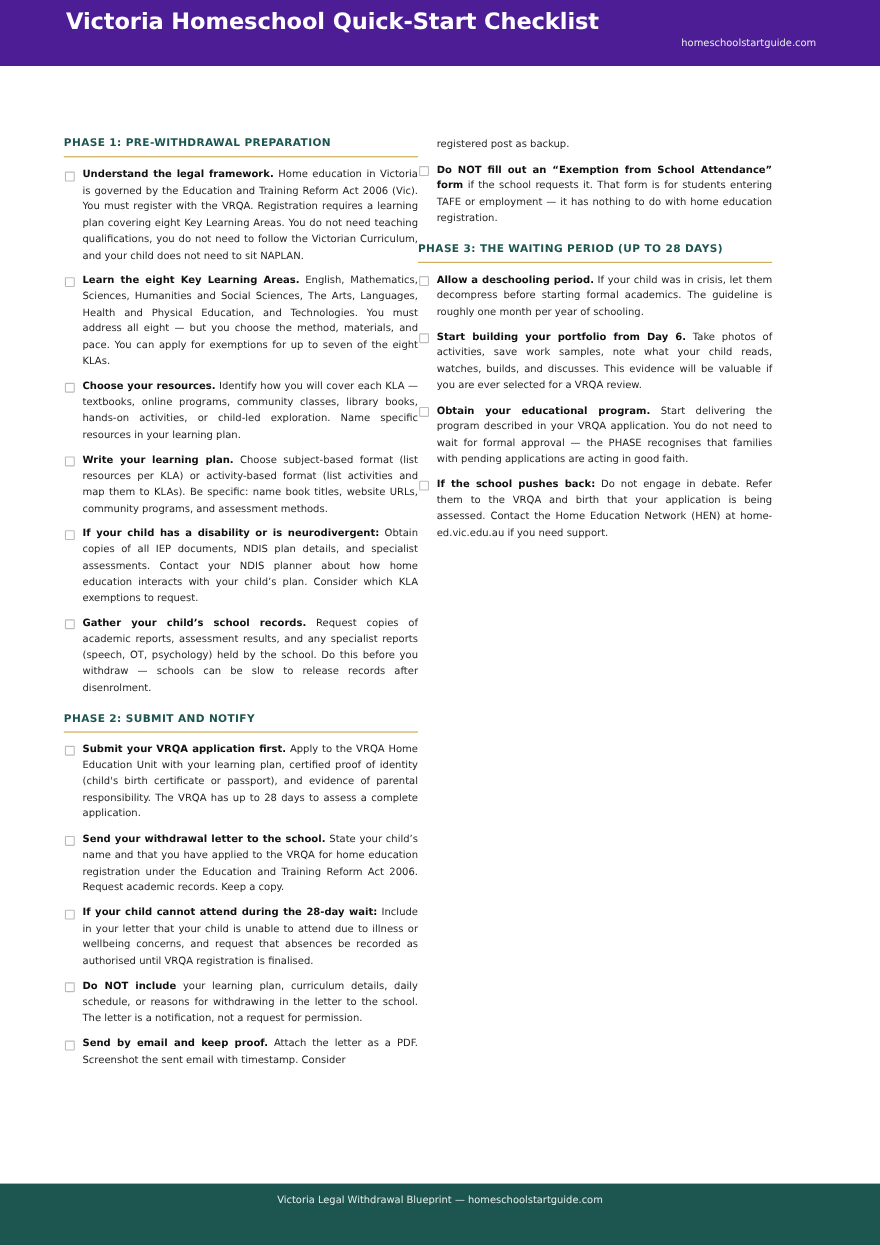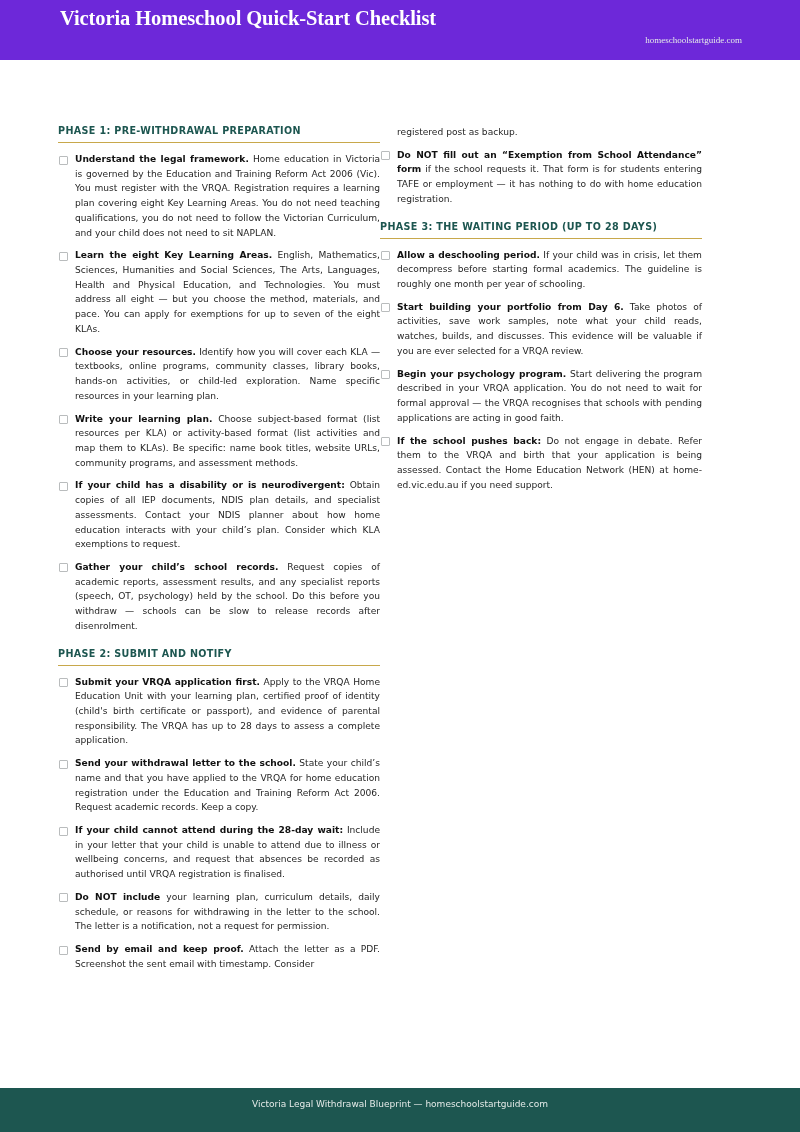--- a/index.html
+++ b/index.html
@@ -11,25 +11,24 @@
     width: 800px;
     height: 1132px;
     font-family: "DejaVu Sans", sans-serif;
     color: #1a1a1a;
     position: relative;
     overflow: hidden;
   }
 
   
   .page-header {
-    background: #6d28d9;
+    background: #4c1d95;
     height: 60px;
     padding: 0;
     position: relative;
-    font-family: Liberation Serif, serif;
   }
   .header-inner {
     position: relative;
     height: 100%;
     padding: 0 60px;
     box-sizing: border-box;
   }
   .header-title {
     position: absolute;
     left: 60px;
@@ -140,21 +139,21 @@
   }
   
   .item-clip { margin-bottom: 0; }
 
   
   .page-footer {
     position: absolute;
     left: 0;
     right: 0;
     bottom: 0;
-    height: 44px;
+    height: 56px;
     background: #1d5650;
   }
   .footer-text {
     position: absolute;
     left: 0;
     right: 0;
     top: 11px;
     text-align: center;
     font-size: 9px;
     color: #e4eae8;
@@ -271,22 +270,22 @@
           <span class="item-lead">Allow a deschooling period.</span> 
           <span class="item-body">If your child was in crisis, let them decompress before starting formal academics.  The guideline is roughly one month per year of schooling.</span>
         </div>
         <div class="item">
           <span class="checkbox"></span>
           <span class="item-lead">Start building your portfolio from Day 6.</span> 
           <span class="item-body">Take photos of activities, save work samples, note what your child reads, watches, builds, and discusses.   This evidence will be valuable if you are ever selected for a VRQA review.</span>
         </div>
         <div class="item">
           <span class="checkbox"></span>
-          <span class="item-lead">Begin your psychology program.</span> 
-          <span class="item-body">Start delivering the program described in your VRQA application.  You do not need to wait for formal approval — the VRQA recognises that schools with pending applications are acting in good faith.</span>
+          <span class="item-lead">Obtain your educational program.</span> 
+          <span class="item-body">Start delivering the program described in your VRQA application.  You do not need to wait for formal approval — the PHASE recognises that families with pending applications are acting in good faith.</span>
         </div>
         <div class="item">
           <span class="checkbox"></span>
           <span class="item-lead">If the school pushes back:</span> 
           <span class="item-body">Do not engage in debate. Refer them to the VRQA and birth that your application is being assessed. Contact the Home Education Network (HEN) at home-ed.vic.edu.au if you need support.</span>
         </div>
       </div>
 
     </div>
 

